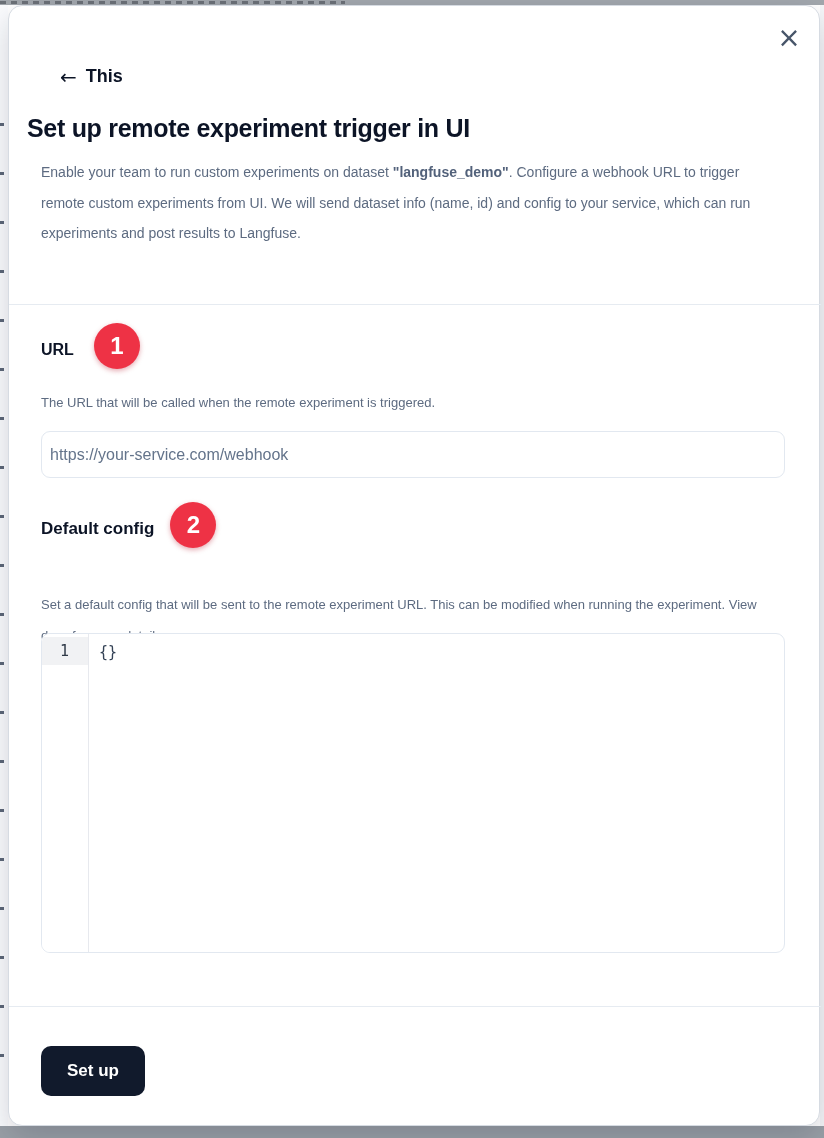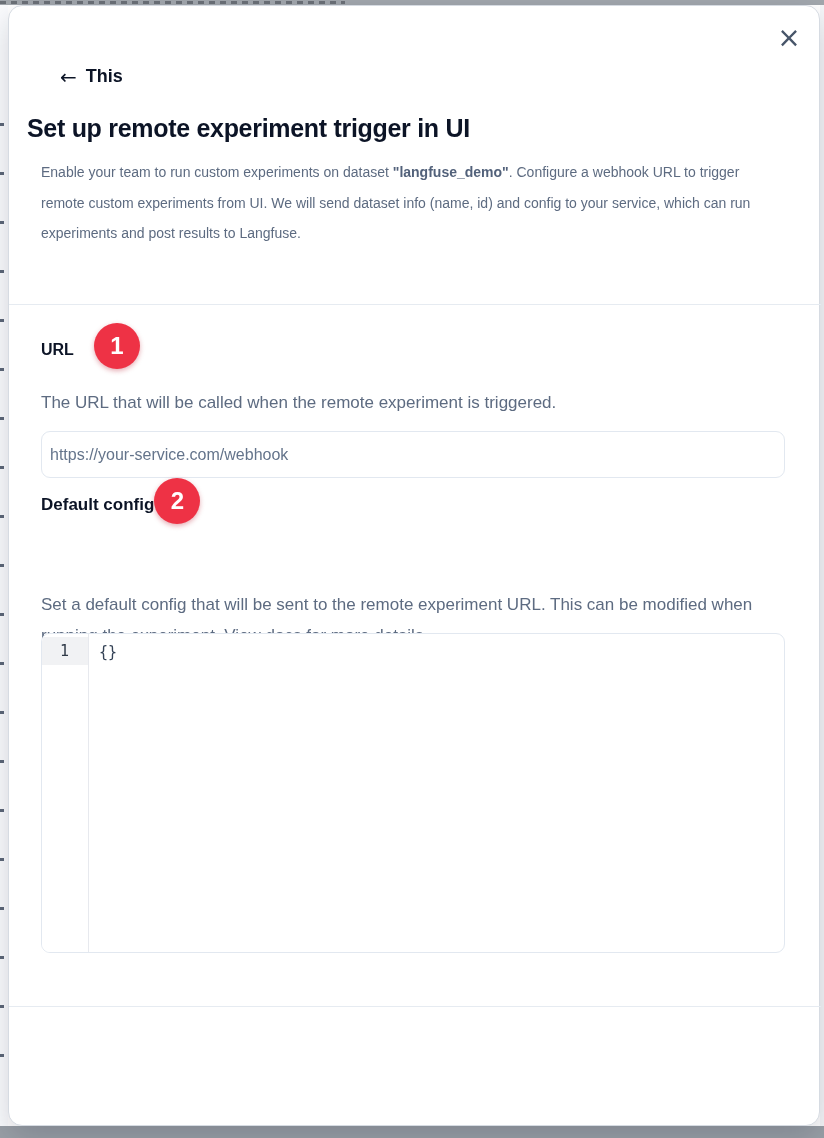--- a/index.html
+++ b/index.html
@@ -43,30 +43,30 @@
   .dialog-desc{position:absolute;left:32px;top:151px;width:724px;color:var(--text_muted);
     font-size:14px;line-height:30.5px;font-weight:400;}
   .dialog-desc b{color:#52617a;font-weight:700;}
 
   .divider{position:absolute;left:0;width:812px;height:1px;background:var(--divider);}
   .divider-1{top:298px;}
   .divider-2{top:1000px;}
 
   .field-label-row{position:absolute;left:32px;display:flex;align-items:center;height:48px;}
   .row-url{top:316px;gap:20px;}
-  .row-config{top:471px;}
+  .row-config{top:495px;gap:16px;}
   .field-label{color:var(--text_primary);font-weight:600;margin-top:8px;}
   .row-url .field-label{font-size:16px;}
   .row-config .field-label{font-size:17px;}
 
   .step-badge{width:46px;height:46px;border-radius:50%;background:var(--accent_red);
     color:#ffffff;font-size:24px;font-weight:700;display:flex;align-items:center;justify-content:center;
     box-shadow:0 2px 5px rgba(180,20,40,.35);flex:0 0 auto;}
 
-  .helper{position:absolute;left:32px;width:744px;color:var(--text_muted);font-size:17px;line-height:30.5px;}
+  .helper{position:absolute;left:32px;width:744px;color:var(--text_muted);font-size:13px;line-height:30.5px;}
   .helper-url{top:382px;}
   .helper-config{top:568px;margin-top:16px;}
 
   .url-input{position:absolute;left:32px;top:425px;width:744px;height:47px;border:1px solid var(--border);
     border-radius:9px;padding:0 8px;font-size:16px;color:#1e293b;background:#ffffff;outline:none;
     font-family:"Liberation Sans","DejaVu Sans",sans-serif;}
   .url-input::placeholder{color:#64748b;opacity:1;}
 
   .code-editor{position:absolute;left:32px;top:627px;width:744px;height:320px;border:1px solid var(--border);
     border-radius:9px;background:#ffffff;display:flex;overflow:hidden;}
@@ -123,15 +123,16 @@
 
     <div class="code-editor">
       <div class="editor-gutter">
         <div class="gutter-line">1</div>
       </div>
       <div class="editor-code">{}</div>
     </div>
 
     <div class="divider divider-2"></div>
 
+    <button class="submit-btn">Set up</button>
 
   </div>
 </div>
 
 </body></html>

